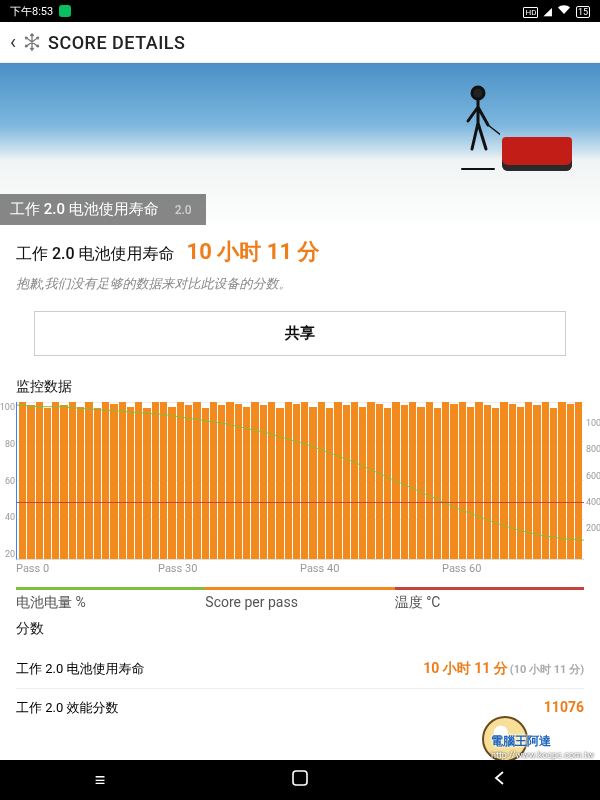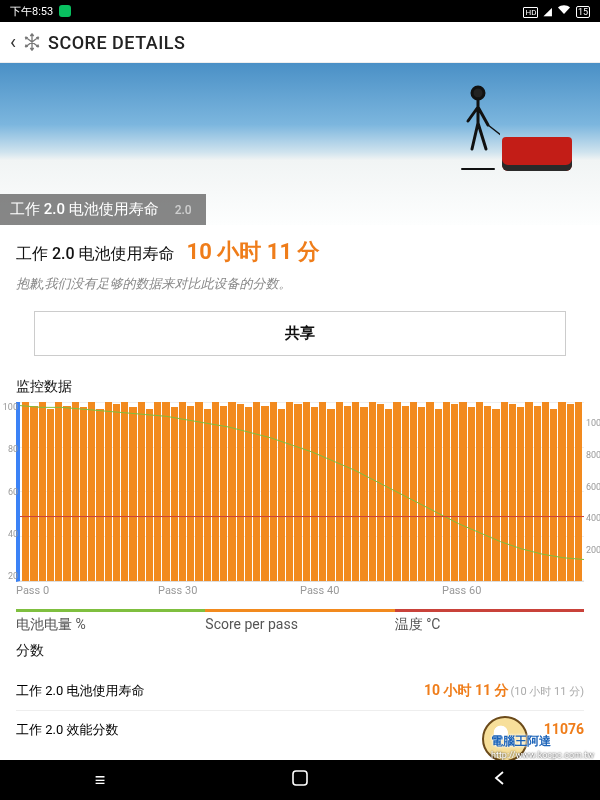--- a/index.html
+++ b/index.html
@@ -19,39 +19,39 @@
   .hero-sled { position: absolute; right: 28px; top: 74px; width: 70px; height: 34px; background: #c31d17; border-radius: 4px 4px 6px 6px; box-shadow: inset 0 -6px 0 #2a2a2a; }
   .hero-label { position: absolute; left: 0; bottom: 0; background: rgba(70,70,70,0.65); color: #fff; font-size: 15px; padding: 6px 14px 6px 10px; font-weight: 500; }
   .hero-label .dim { opacity: 0.6; font-size: 12px; margin-left: 16px; }
   .result-row { display: flex; align-items: baseline; padding: 12px 16px 4px; gap: 12px; }
   .result-label { font-size: 16px; color: #111; font-weight: 500; }
   .result-value { font-size: 22px; color: #ef7d1a; font-weight: 700; }
   .apology { font-style: italic; color: #888; font-size: 13px; padding: 4px 16px 12px; }
   .share-wrap { padding: 6px 34px 14px; }
   .share-btn { width: 100%; padding: 12px 0; text-align: center; border: 1px solid #ccc; background: #fff; font-size: 15px; font-weight: 600; color: #111; }
   .section-title { font-size: 14px; color: #111; padding: 8px 16px 6px; font-weight: 500; }
-  .chart-box { margin: 0 16px; position: relative; height: 180px; border-left: 4px solid #3b82f6; border-bottom: 1px solid #ddd; }
+  .chart-box { margin: 0 16px; position: relative; height: 158px; border-left: 1px solid #3b82f6; border-bottom: 1px solid #ddd; }
   .chart-grid { position: absolute; inset: 0; display: flex; flex-direction: column; justify-content: space-between; }
   .chart-grid div { border-top: 1px solid #eee; height: 0; }
   .yl-left { position: absolute; left: -22px; top: 0; width: 20px; height: 100%; display: flex; flex-direction: column; justify-content: space-between; font-size: 9px; color: #999; text-align: right; }
   .yl-right { position: absolute; right: -34px; top: 0; width: 32px; height: 100%; display: flex; flex-direction: column; justify-content: space-between; font-size: 9px; color: #999; text-align: left; padding-top: 16px; padding-bottom: 26px; }
   .bars { position: absolute; left: 2px; right: 2px; bottom: 0; top: 0; display: flex; align-items: flex-end; gap: 1px; }
   .bars div { flex: 1; background: #f28a1e; }
   .line-svg { position: absolute; inset: 0; width: 100%; height: 100%; }
   .xticks { display: flex; margin: 2px 16px 0; font-size: 11px; color: #999; }
   .xticks span { flex: 1; }
   .legend { display: flex; margin: 8px 16px 0; border-top: 4px solid transparent; }
   .legend-item { flex: 1; font-size: 14px; color: #555; padding-top: 4px; }
   .legend-item.b1 { border-top: 3px solid #7fbf3f; }
   .legend-item.b2 { border-top: 3px solid #c9423a; }
   .legend-item.b3 { border-top: 3px solid #f28a1e; }
   .scores { padding: 6px 16px 0; }
   .score-row { display: flex; justify-content: space-between; align-items: baseline; border-bottom: 1px solid #eee; padding: 10px 0; font-size: 13px; }
   .score-row .val { color: #ef7d1a; font-weight: 700; font-size: 14px; }
-  .score-row .sub { color: #aaa; font-size: 11px; font-weight: 400; margin-left: 2px; }
+  .score-row .sub { color: #aaa; font-size: 11px; font-weight: 700; margin-left: 2px; }
   .nav-bar { position: absolute; left: 0; right: 0; bottom: 0; height: 40px; background: #000; display: flex; justify-content: space-around; align-items: center; }
   .nav-bar .nav-ico { color: #fff; width: 22px; height: 22px; font-size: 18px; text-align: center; }
   .watermark { position: absolute; right: 6px; bottom: 40px; font-size: 12px; font-weight: 700; color: #1a62b8; text-shadow: 0 0 3px #fff, 0 0 3px #fff; }
   .watermark .url { display: block; font-size: 9px; color: #fff; text-shadow: 0 0 2px #000; font-weight: 400; }
   .mascot { position: absolute; right: 72px; bottom: 38px; width: 46px; height: 46px; border-radius: 50%; background: radial-gradient(circle at 40% 35%, #fff 0 18%, #f7df9a 20% 100%); border: 2px solid #6b4a1a; }
 </style>
 </head>
 <body>
 
 <div class="status-bar">

